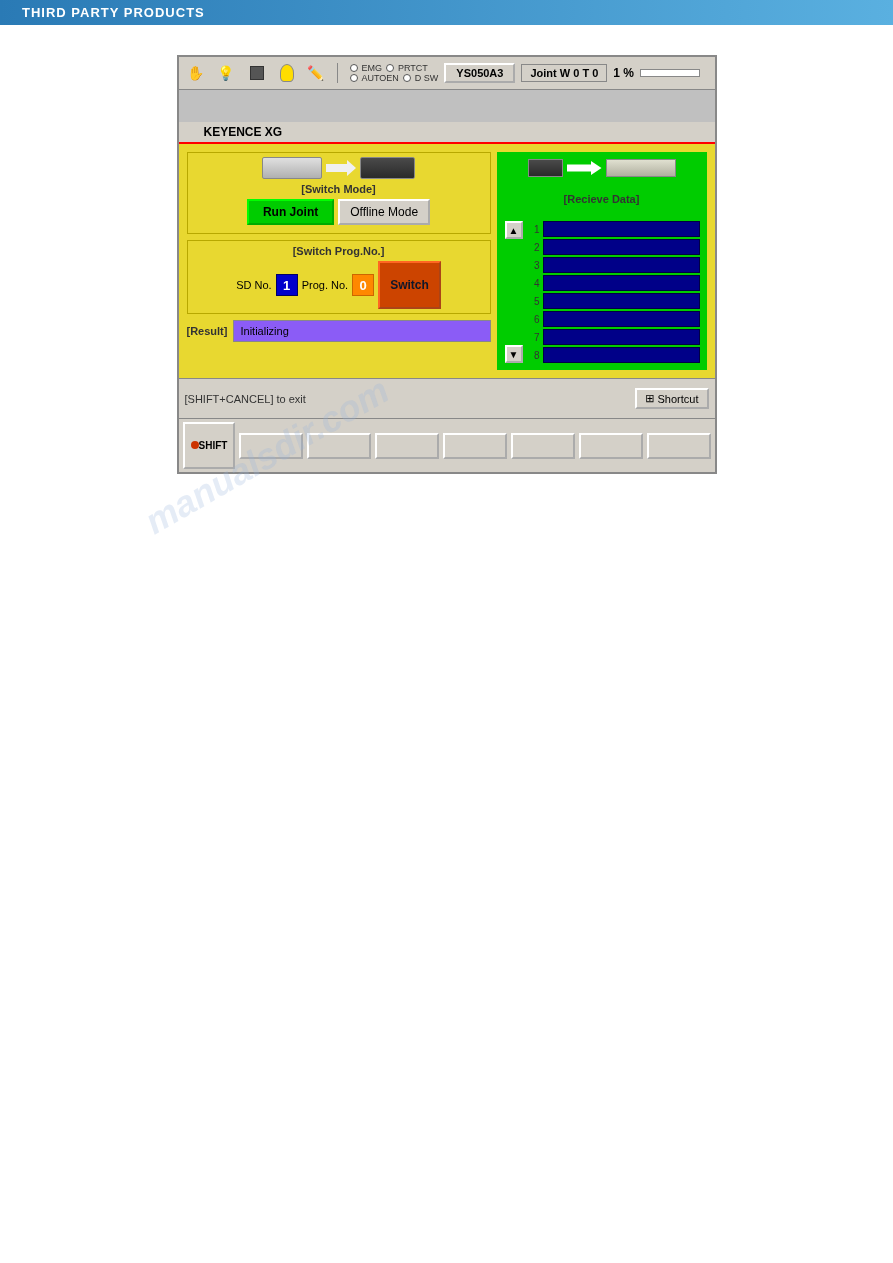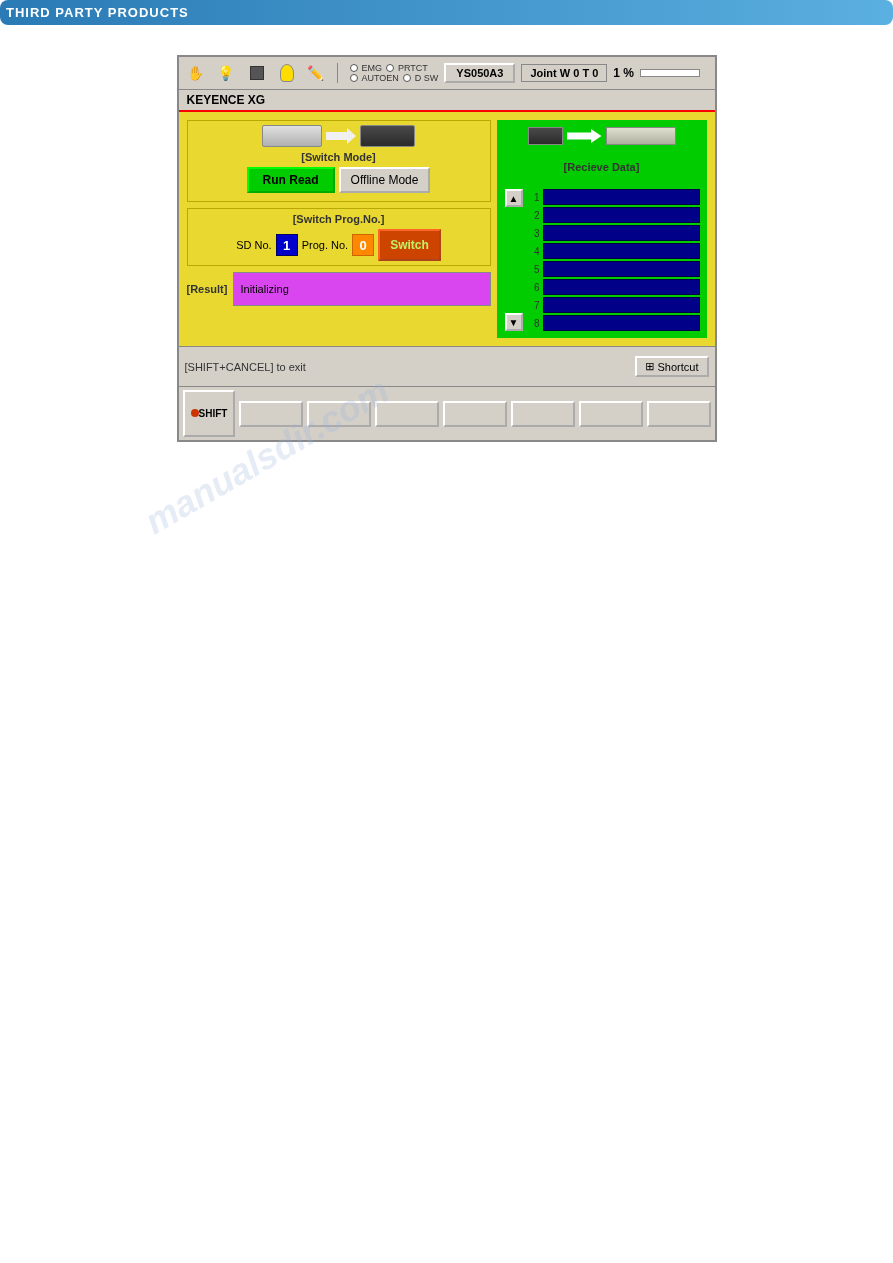--- a/index.html
+++ b/index.html
@@ -7,27 +7,26 @@
       width: 893px;
       min-height: 1263px;
       background: #ffffff;
       font-family: Arial, sans-serif;
       font-size: 12px;
     }
 
     
     .header-bar {
       background: linear-gradient(to right, #2a7ab5, #5ab0e0);
-      padding: 5px 6px;
+      padding: 5px 22px;
       color: white;
       font-weight: bold;
       font-size: 13px;
       letter-spacing: 1px;
       text-transform: uppercase;
-      border-radius: 8px;
     }
 
     
     .main-content {
       padding: 20px 80px;
       margin-top: 10px;
     }
 
     
     .controller-window {
@@ -103,24 +102,25 @@
     .progress-bar-small {
       width: 60px;
       height: 8px;
       background: #fff;
       border: 1px solid #888;
     }
 
     
     .title-bar {
       background: #d4d0c8;
-      padding: 3px 8px;
+      padding: 3px 25px;
       font-size: 12px;
       font-weight: bold;
       border-bottom: 2px solid red;
+      margin-top: 32px;
     }
 
     
     .panel-body {
       background: #e8d830;
       padding: 8px;
       display: flex;
       gap: 6px;
     }
 
@@ -230,23 +230,23 @@
       font-size: 13px;
       width: 22px;
       height: 22px;
       display: flex;
       align-items: center;
       justify-content: center;
       border: 1px solid #cc6600;
     }
     .btn-switch {
       background: #cc4400;
-      color: #bef264;
+      color: #0f172a;
       border: 2px outset #ff6622;
-      padding: 7px 10px;
+      padding: 15px 10px;
       font-size: 12px;
       font-weight: bold;
       cursor: pointer;
     }
 
     
     .var-section {
       background: #e8d830;
       border: 1px solid #b8a800;
       padding: 4px;
@@ -291,26 +291,26 @@
       display: flex;
       align-items: center;
       gap: 6px;
     }
     .result-label {
       font-size: 11px;
       font-weight: bold;
       color: #333;
     }
     .result-value {
-      background: #d946ef;
+      background: #8b5cf6;
       border: 1px solid #888;
       flex: 1;
       padding: 2px 6px;
       font-size: 11px;
-      height: 34px;
+      height: 22px;
       display: flex;
       align-items: center;
     }
 
     
     .right-panel {
       width: 210px;
       background: #00cc00;
       border: 3px solid #00cc00;
       display: flex;
@@ -531,21 +531,21 @@
       <div class="left-panel">
 
         <div class="switch-mode-section">
           <div class="device-row">
             <div class="device-img"></div>
             <div class="arrow-right"></div>
             <div class="device-img-right"></div>
           </div>
           <div class="section-label">[Switch Mode]</div>
           <div class="mode-buttons">
-            <button class="btn-run-mode">Run Read</button>
+            <button class="btn-run-mode">Run Joint</button>
             <button class="btn-offline-mode">Offline Mode</button>
           </div>
         </div>
 
         <div class="prog-section">
           <div class="section-label">[Switch Prog.No.]</div>
           <div class="prog-row">
             <span class="prog-label">SD No.</span>
             <div class="prog-num-blue">1</div>
             <span class="prog-label">Prog. No.</span>

